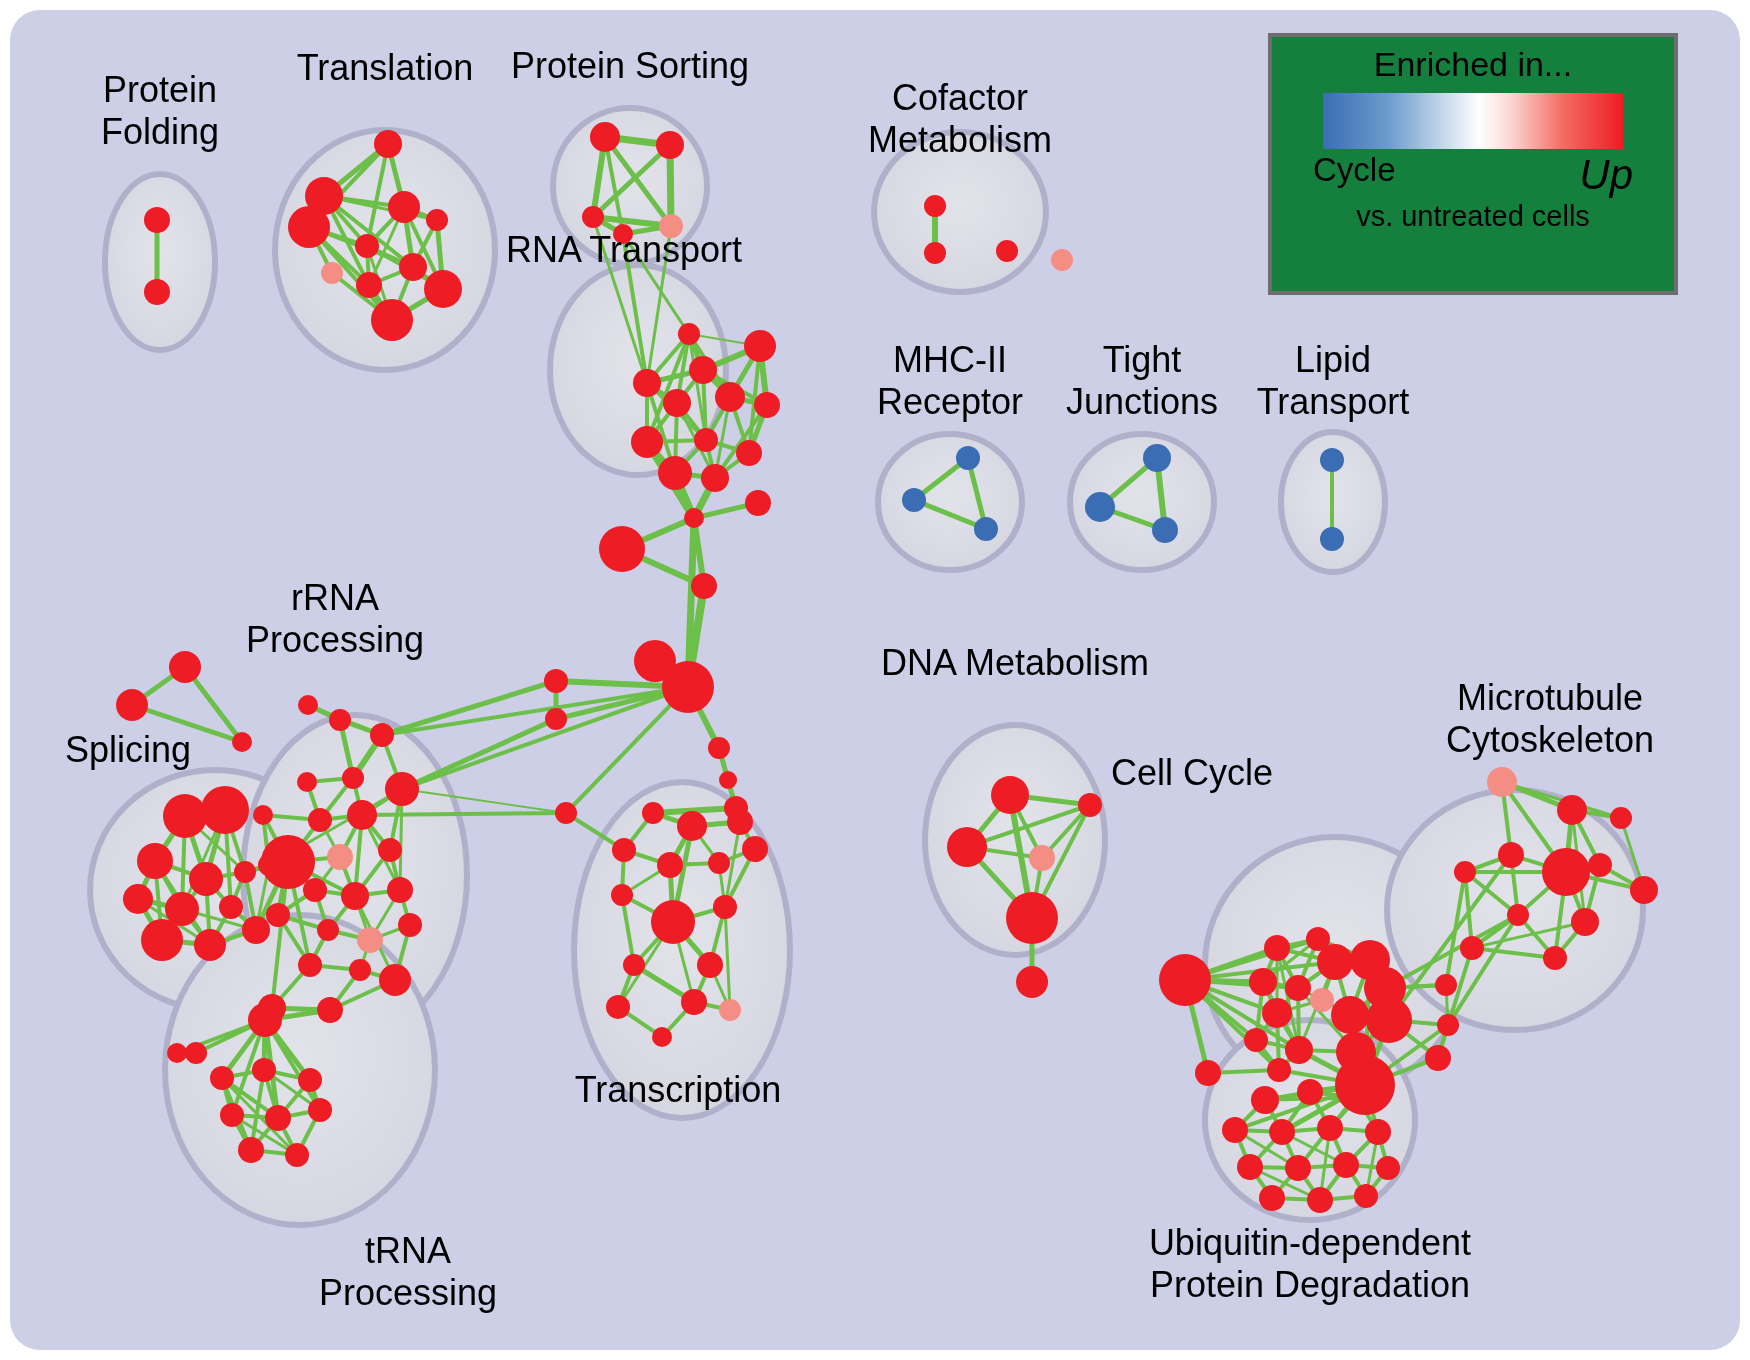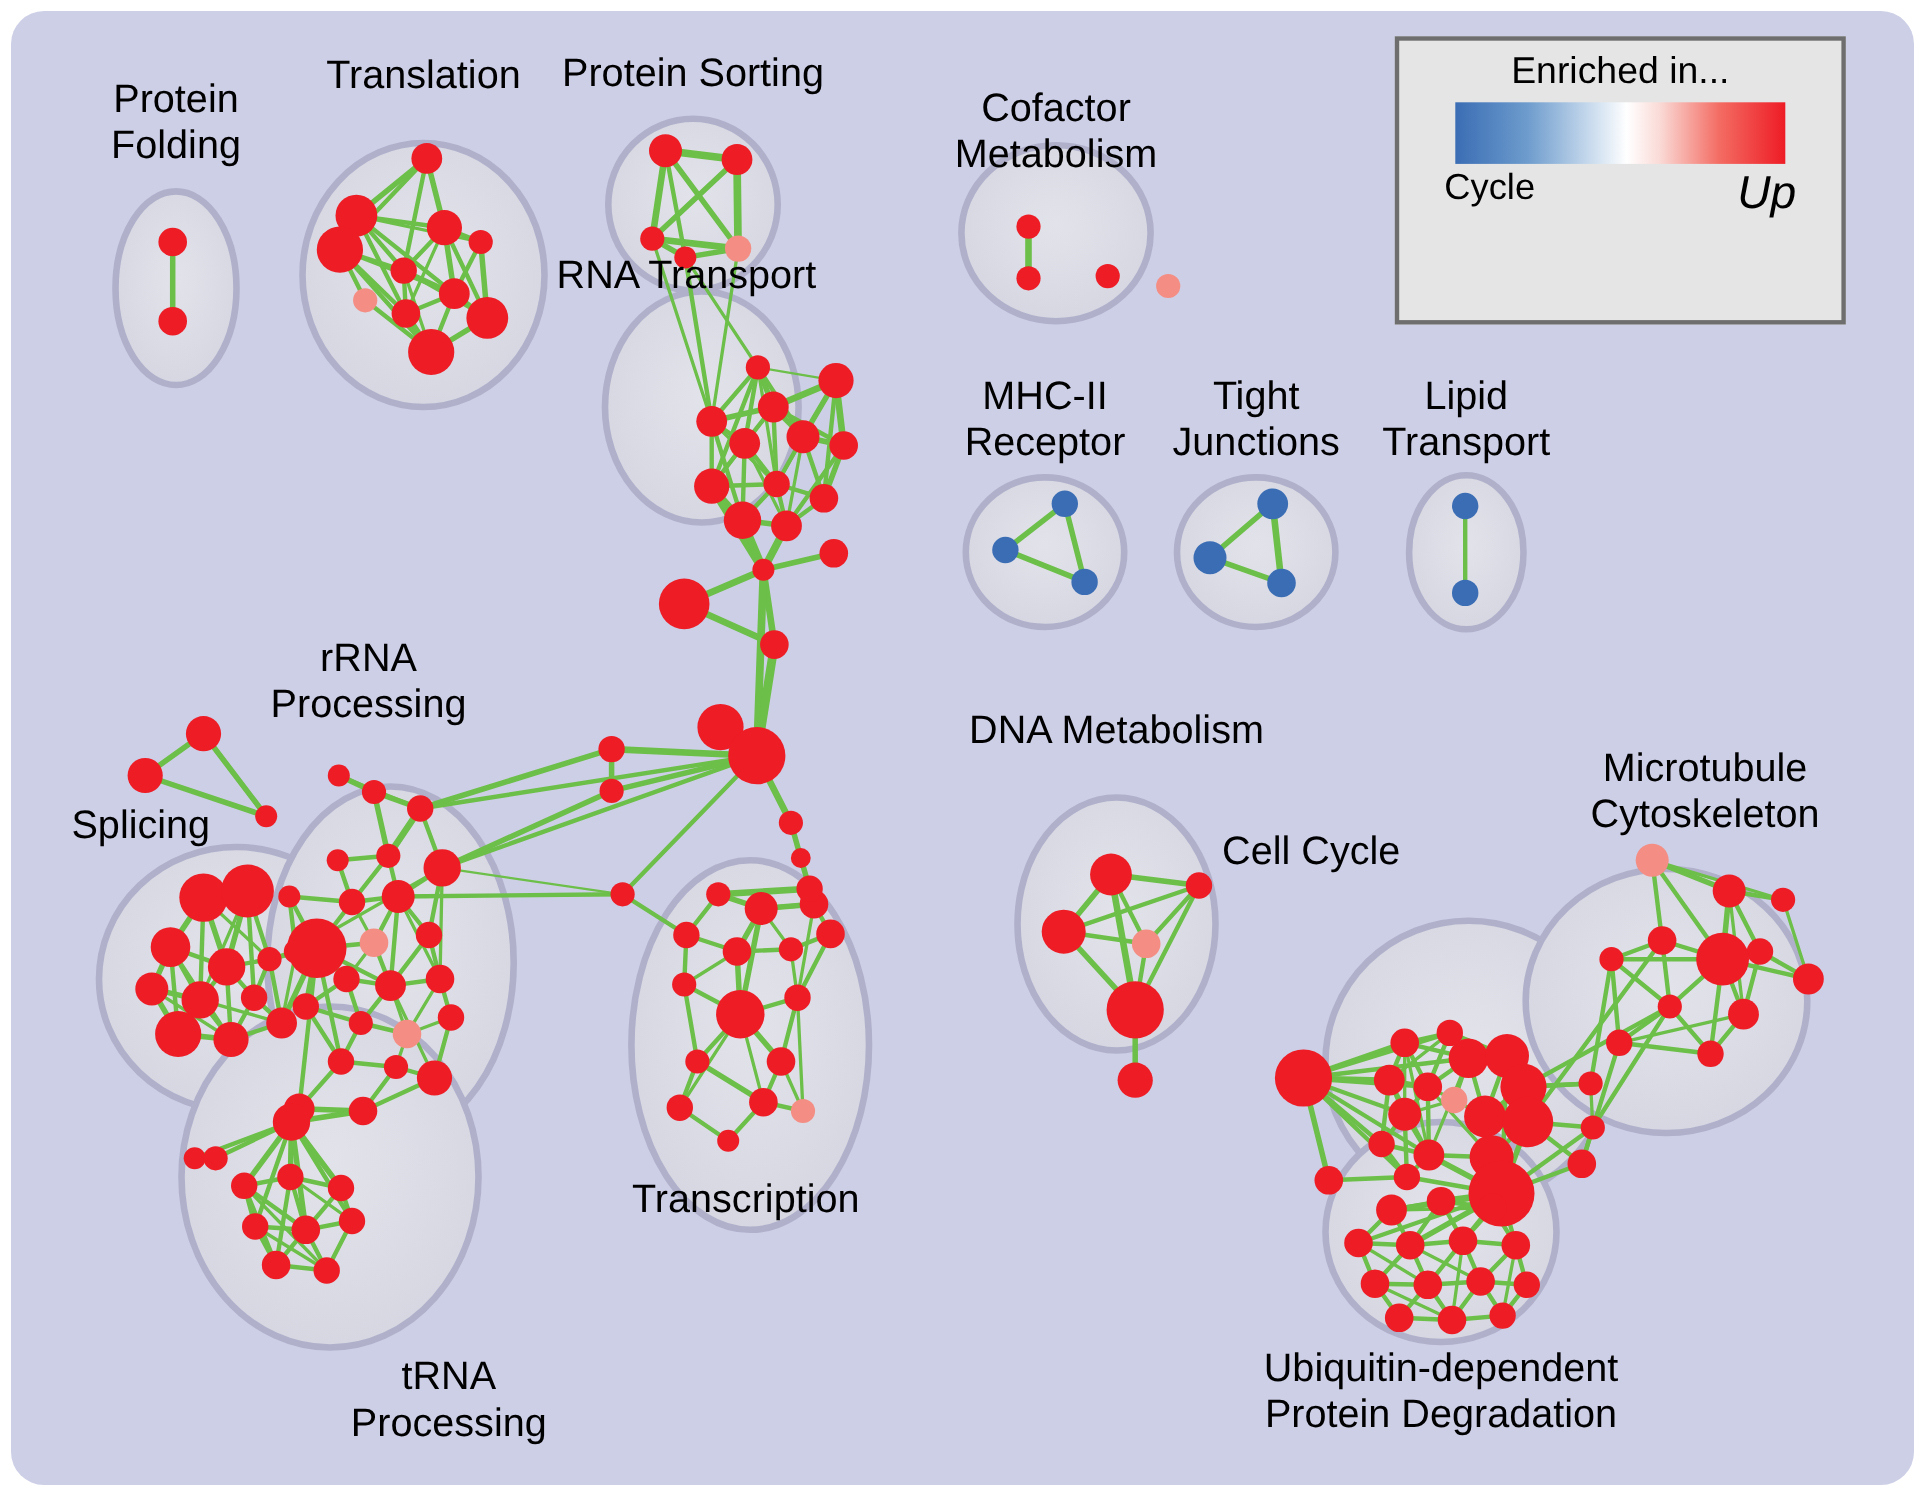--- a/index.html
+++ b/index.html
@@ -664,22 +664,23 @@
           <text x="668" y="1092" text-anchor="middle" class="cl-label"><tspan x="668" dy="0">Transcription</tspan></text>
           <text x="1005" y="665" text-anchor="middle" class="cl-label"><tspan x="1005" dy="0">DNA Metabolism</tspan></text>
           <text x="1182" y="775" text-anchor="middle" class="cl-label"><tspan x="1182" dy="0">Cell Cycle</tspan></text>
           <text x="1540" y="700" text-anchor="middle" class="cl-label"><tspan x="1540" dy="0">Microtubule</tspan><tspan x="1540" dy="42">Cytoskeleton</tspan></text>
           <text x="1300" y="1245" text-anchor="middle" class="cl-label"><tspan x="1300" dy="0">Ubiquitin-dependent</tspan><tspan x="1300" dy="42">Protein Degradation</tspan></text>
         </g>
     </svg>
   </div>
 
   <div id="legend-anchor" style="position:absolute;left:1268px;top:33px;width:410px;height:262px;
-              background:#e5e5e5;border:4px solid #6e6e6e;box-sizing:border-box;">
+              background:#15803d;border:4px solid #6e6e6e;box-sizing:border-box;">
     <div style="text-align:center;font-size:34px;color:#000;padding-top:10px;line-height:1.05;">Enriched in...</div>
     <div style="margin:10px auto 0 auto;width:300px;height:56px;
                 background:linear-gradient(to right,#3a6db4 0%,#6e9ccd 22%,#dce8f4 45%,#ffffff 52%,#fadad6 62%,#f36c63 80%,#ee1c25 100%);"></div>
     <div style="display:flex;justify-content:space-between;width:320px;margin:2px auto 0 auto;">
       <span style="font-size:33px;color:#000;">Cycle</span>
       <span style="font-size:42px;color:#000;font-style:italic;">Up</span>
     </div>
+    <div style="text-align:center;font-size:29px;color:#000;margin-top:1px;">vs. untreated cells</div>
   </div>
 </div>
 
 </body></html>

